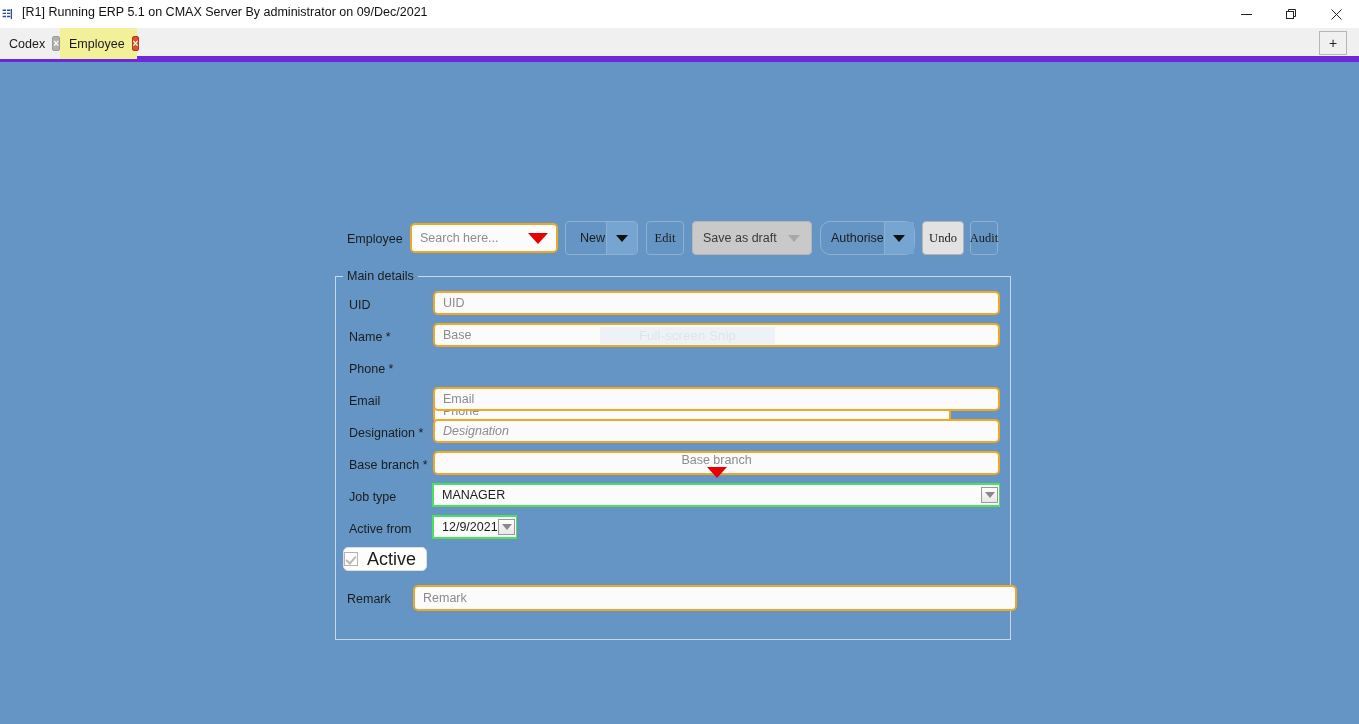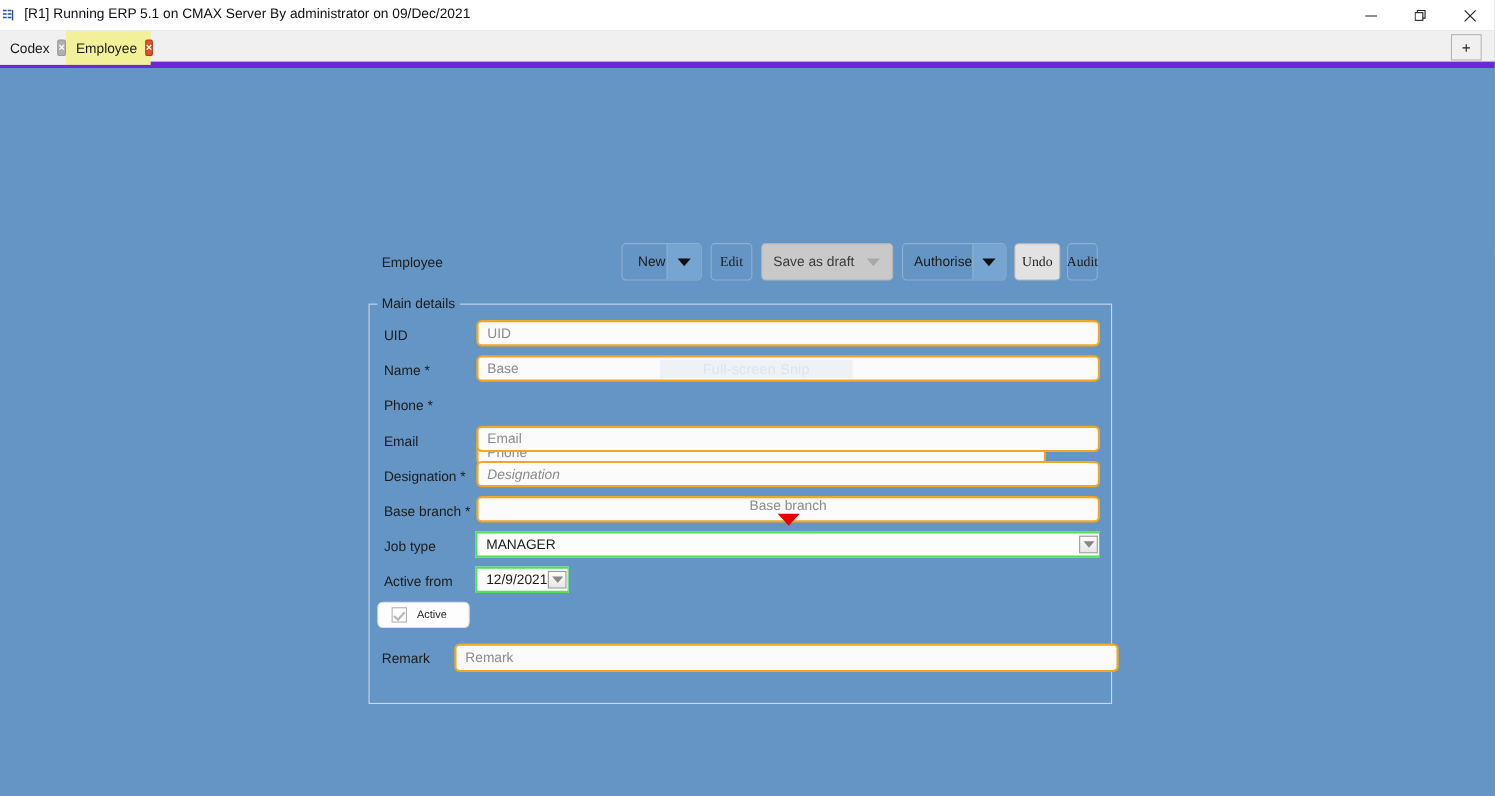--- a/index.html
+++ b/index.html
@@ -247,23 +247,23 @@
   .datepick .val { flex: 1; }
 
   
   .check-panel {
     position: absolute;
     box-sizing: border-box;
     background: #fdfdfd;
     border: 1px solid #dedede;
     border-radius: 5px;
     display: flex; align-items: center;
-    padding-left: 12px;
+    padding-left: 0;
     gap: 9px;
-    font-size: 10px;
+    font-size: 18px;
     color: #1c1c1c;
     text-align: right;
   }
   .checkbox {
     width: 14px; height: 14px;
     border: 1px solid #b2b2b2;
     background: #fdfdfd;
     box-sizing: border-box;
     position: relative;
   }
@@ -326,40 +326,44 @@
       <span>Employee</span>
       <span class="tab-close red">×</span>
     </div>
     <div class="tab-add">+</div>
   </div>
 
   <div class="workspace">
 
     <div class="toolbar-label" style="left:347px; top:170px;">Employee</div>
 
+    <div class="search-box" style="left:410px; top:161px; width:148px; height:30px;">
+      <span class="ph">Search here...</span>
+      <span class="tri-red"></span>
+    </div>
 
     <div class="btn" style="left:565px; top:159px; width:73px; height:34px;">
       <span class="main">New</span>
       <span class="arrow">
           <span class="tri-black"></span>
         </span>
     </div>
 
     <div class="btn plain" style="left:646px; top:159px; width:38px; height:34px;">
       <span>Edit</span>
     </div>
 
     <div class="btn disabled" style="left:692px; top:159px; width:120px; height:34px;">
       <span class="main" style="padding-left:10px;">Save as draft</span>
       <span class="arrow">
           <span class="tri-gray"></span>
         </span>
     </div>
 
-    <div class="btn" style="left:820px; top:159px; width:95px; height:34px;">
+    <div class="btn" style="left:820px; top:159px; width:95px; height:34px;border-radius:10px;">
       <span class="main" style="padding-left:10px;">Authorise</span>
       <span class="arrow">
           <span class="tri-black"></span>
         </span>
     </div>
 
     <div class="btn plain light" style="left:922px; top:159px; width:42px; height:34px;">
       <span>Undo</span>
     </div>
 

